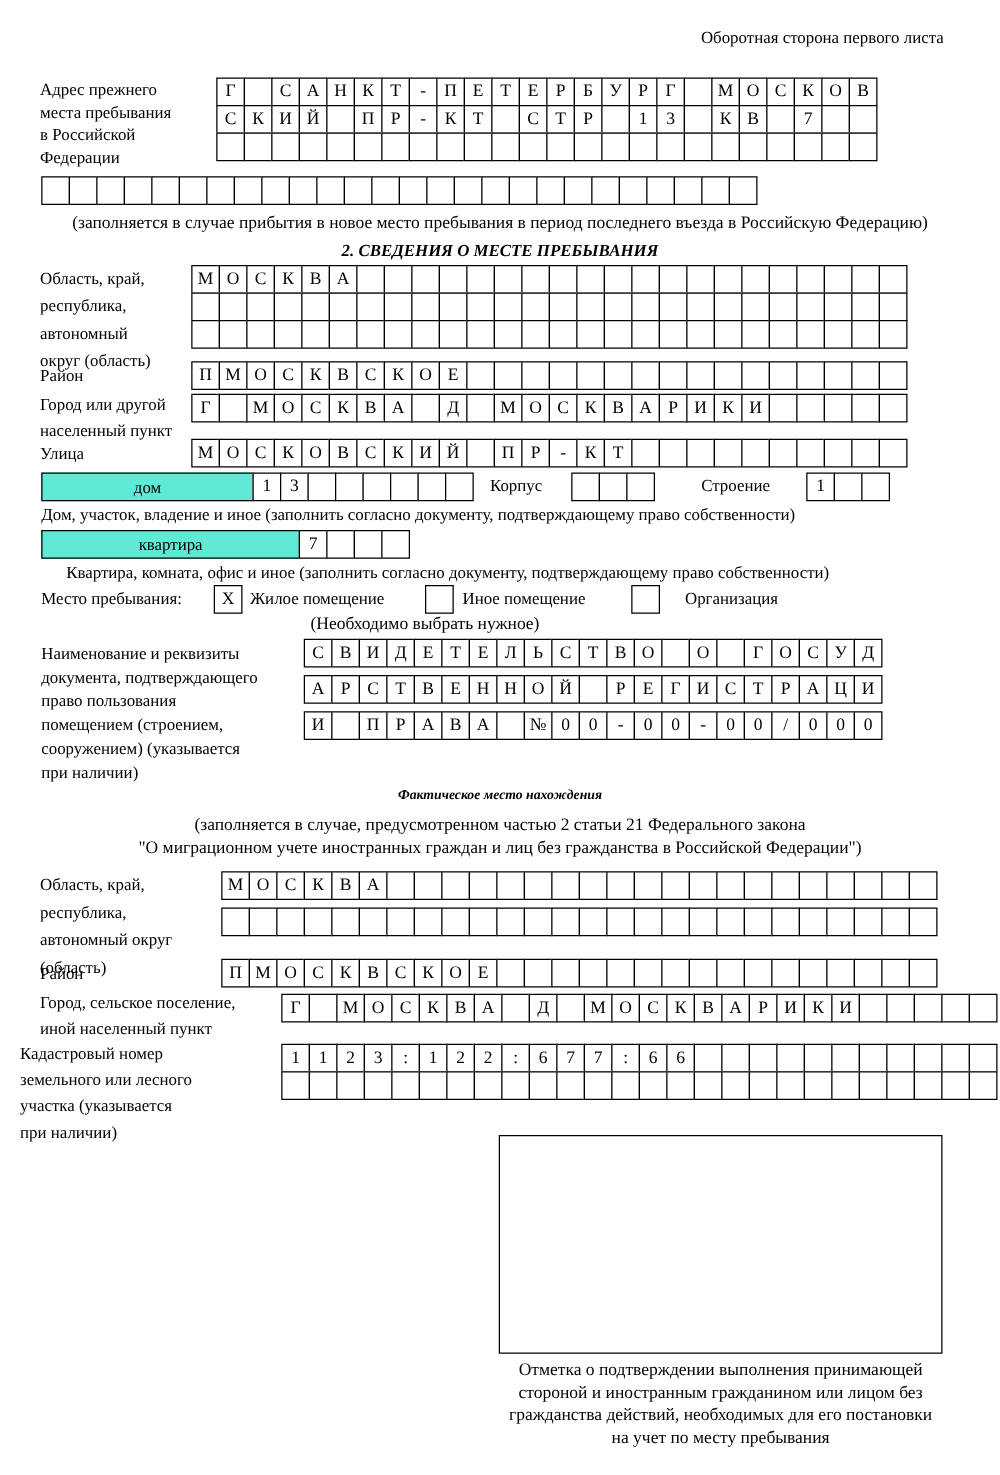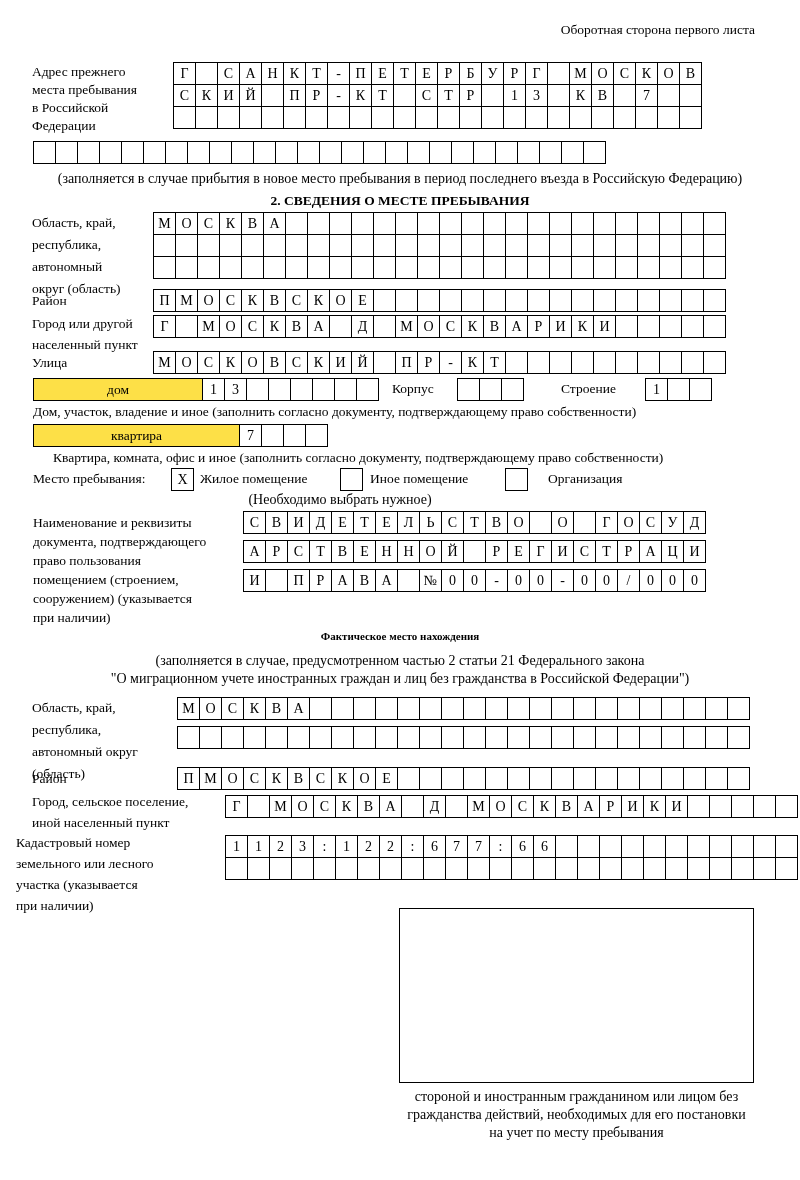--- a/index.html
+++ b/index.html
@@ -26,20 +26,21 @@
     position: absolute;
     top: 22px;
     right: 45px;
     font-size: 13.5px;
   }
   .small {
     font-size: 12.5px;
   }
   .bold {
     font-weight: bold;
+    font-style: italic;
   }
   
   .cells {
     display: flex;
     flex-direction: row;
   }
   .cell {
     width: 23px;
     height: 23px;
     border: 1px solid #000;
@@ -56,21 +57,21 @@
     display: flex;
     align-items: flex-start;
   }
   .txtbox {
     border: 1px solid #000;
     box-sizing: border-box;
     height: 23px;
     line-height: 21px;
     text-align: center;
     font-size: 13.5px;
-    background: #fde047;
+    background: #5eead4;
   }
   .linelabel {
     position: absolute;
     font-size: 13.5px;
     line-height: 18px;
   }
   .sq {
     width: 23px;
     height: 23px;
     border: 1px solid #000;
@@ -714,18 +715,19 @@
       <div class="cell"></div>
       <div class="cell"></div>
       <div class="cell"></div>
       <div class="cell"></div>
       <div class="cell"></div>
       <div class="cell"></div>
     </div>
 
   <div class="bigbox" style="left:399px; top:908px; width:355px; height:175px;"></div>
   <div class="caption" style="left:399px; top:1088px; width:355px;">
+    <div>Отметка о подтверждении выполнения принимающей</div>
     <div>стороной и иностранным гражданином или лицом без</div>
     <div>гражданства действий, необходимых для его постановки</div>
     <div>на учет по месту пребывания</div>
   </div>
 
 </div>
 
 </body></html>

